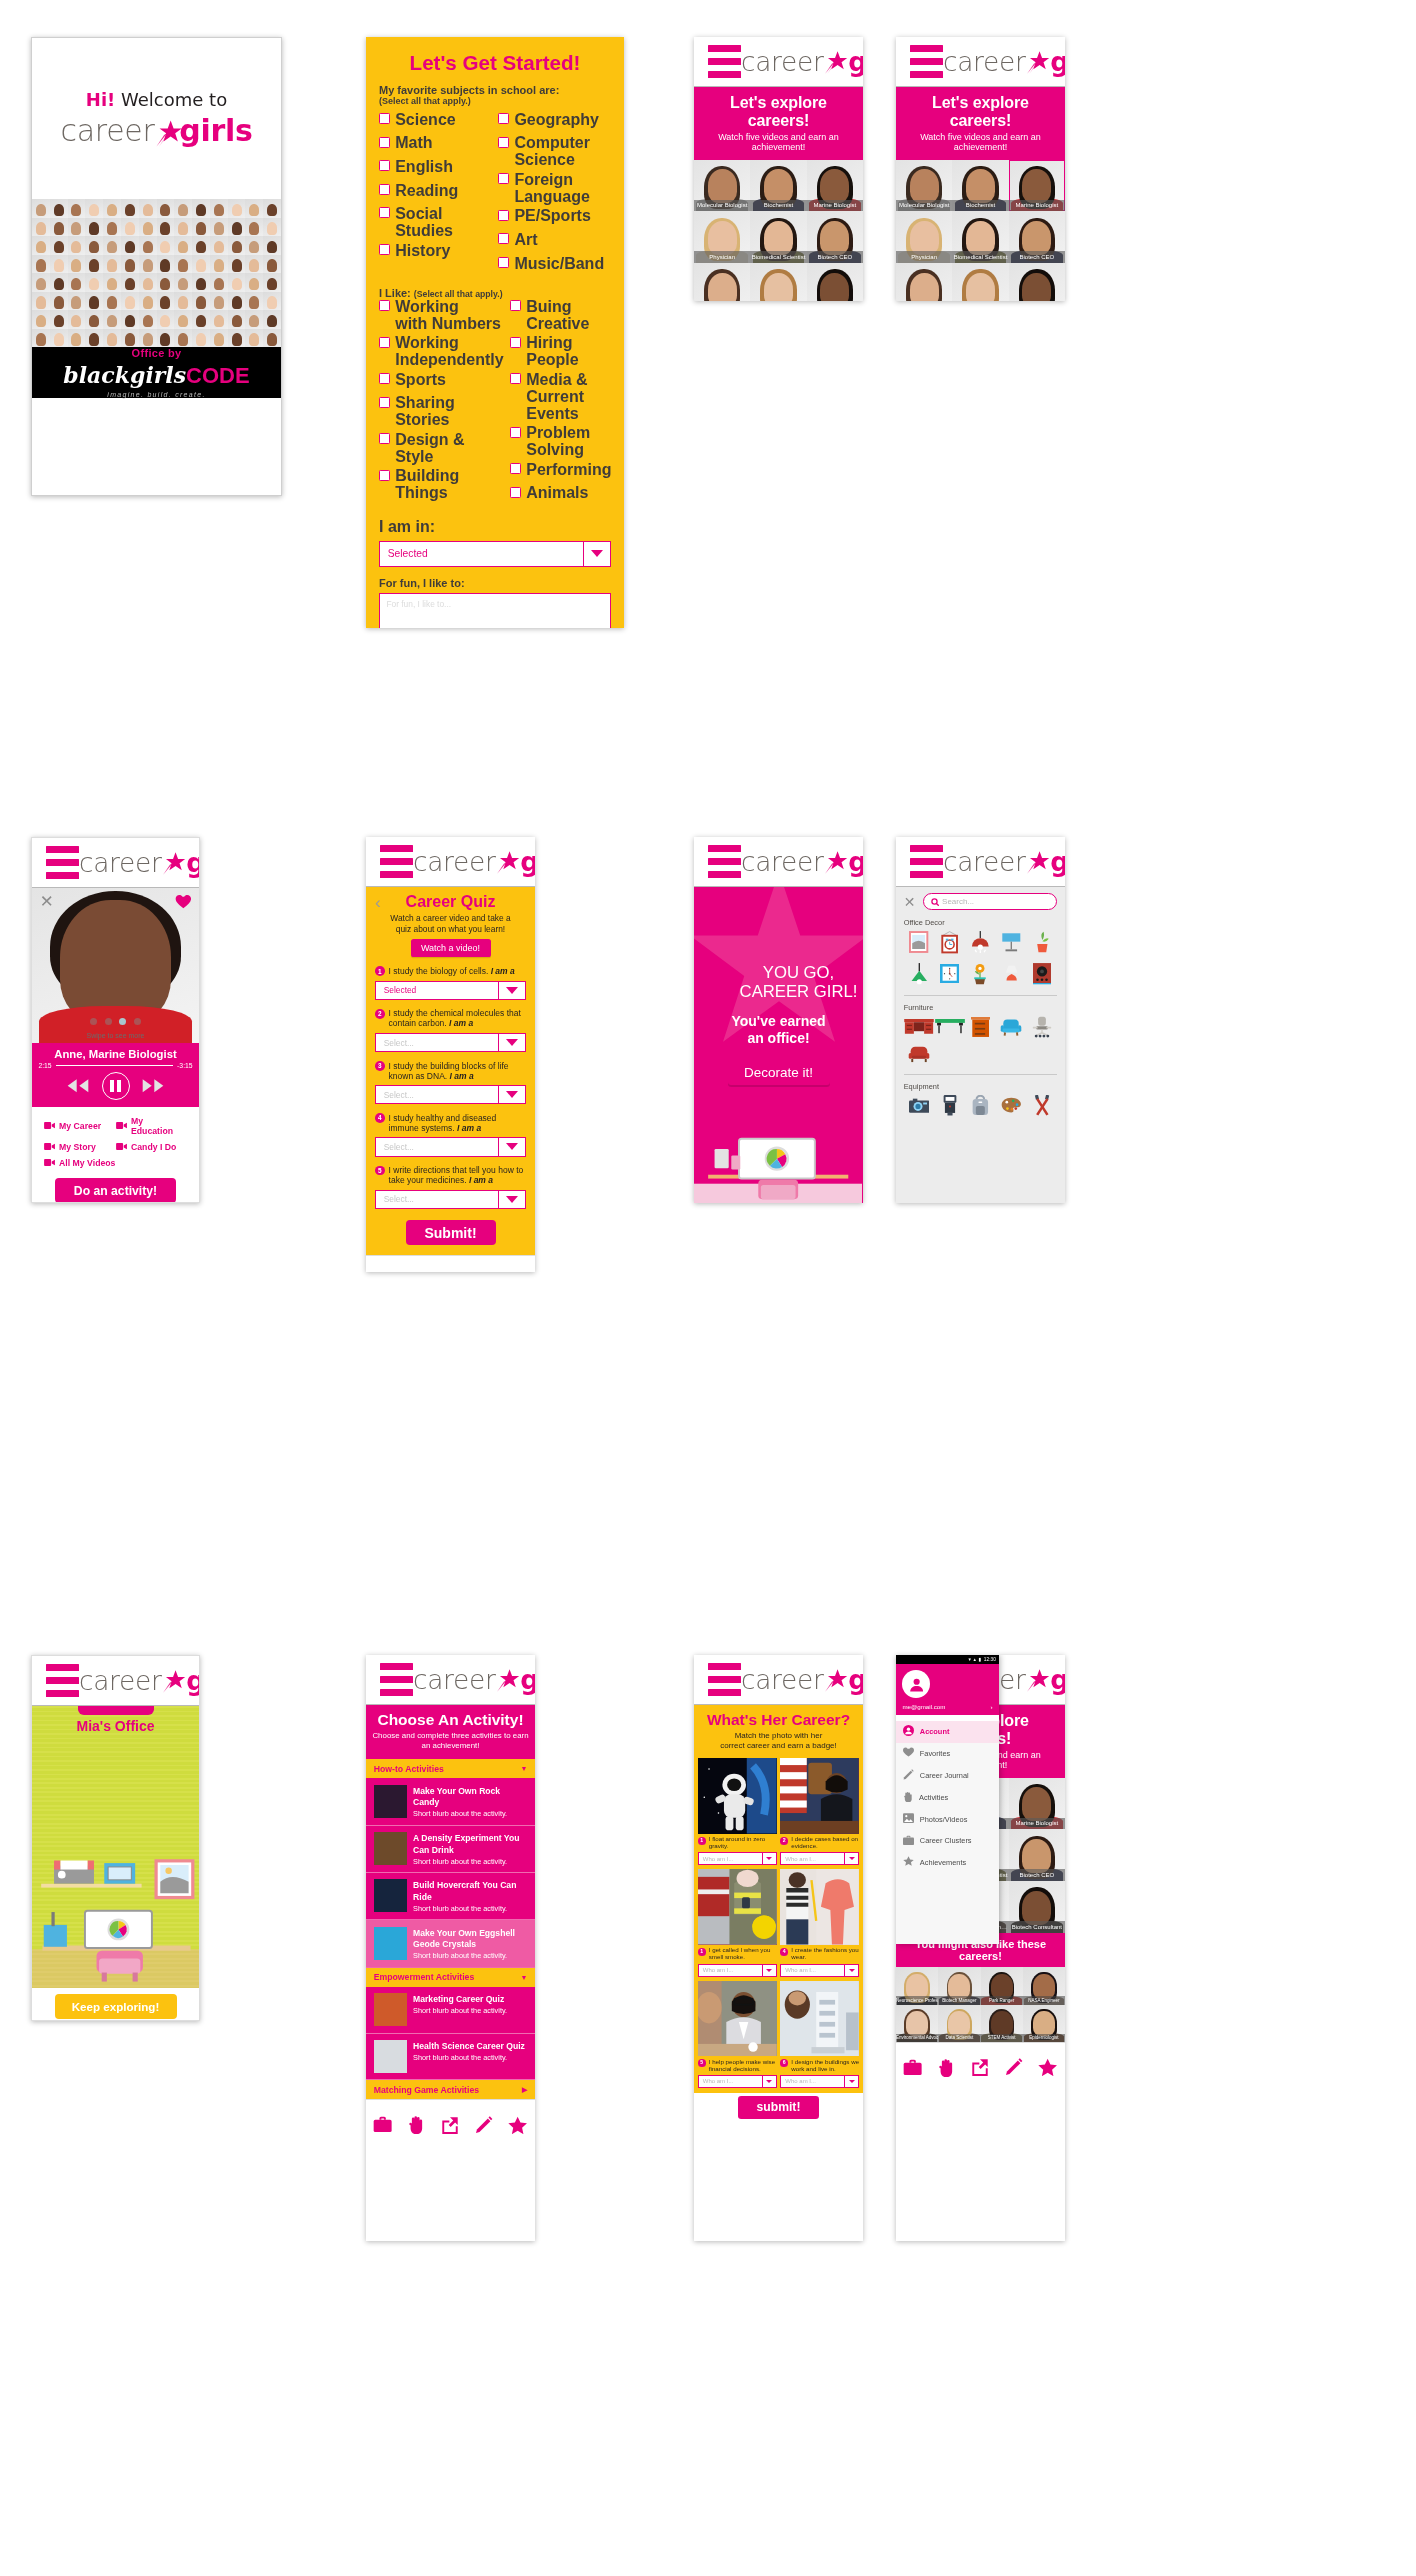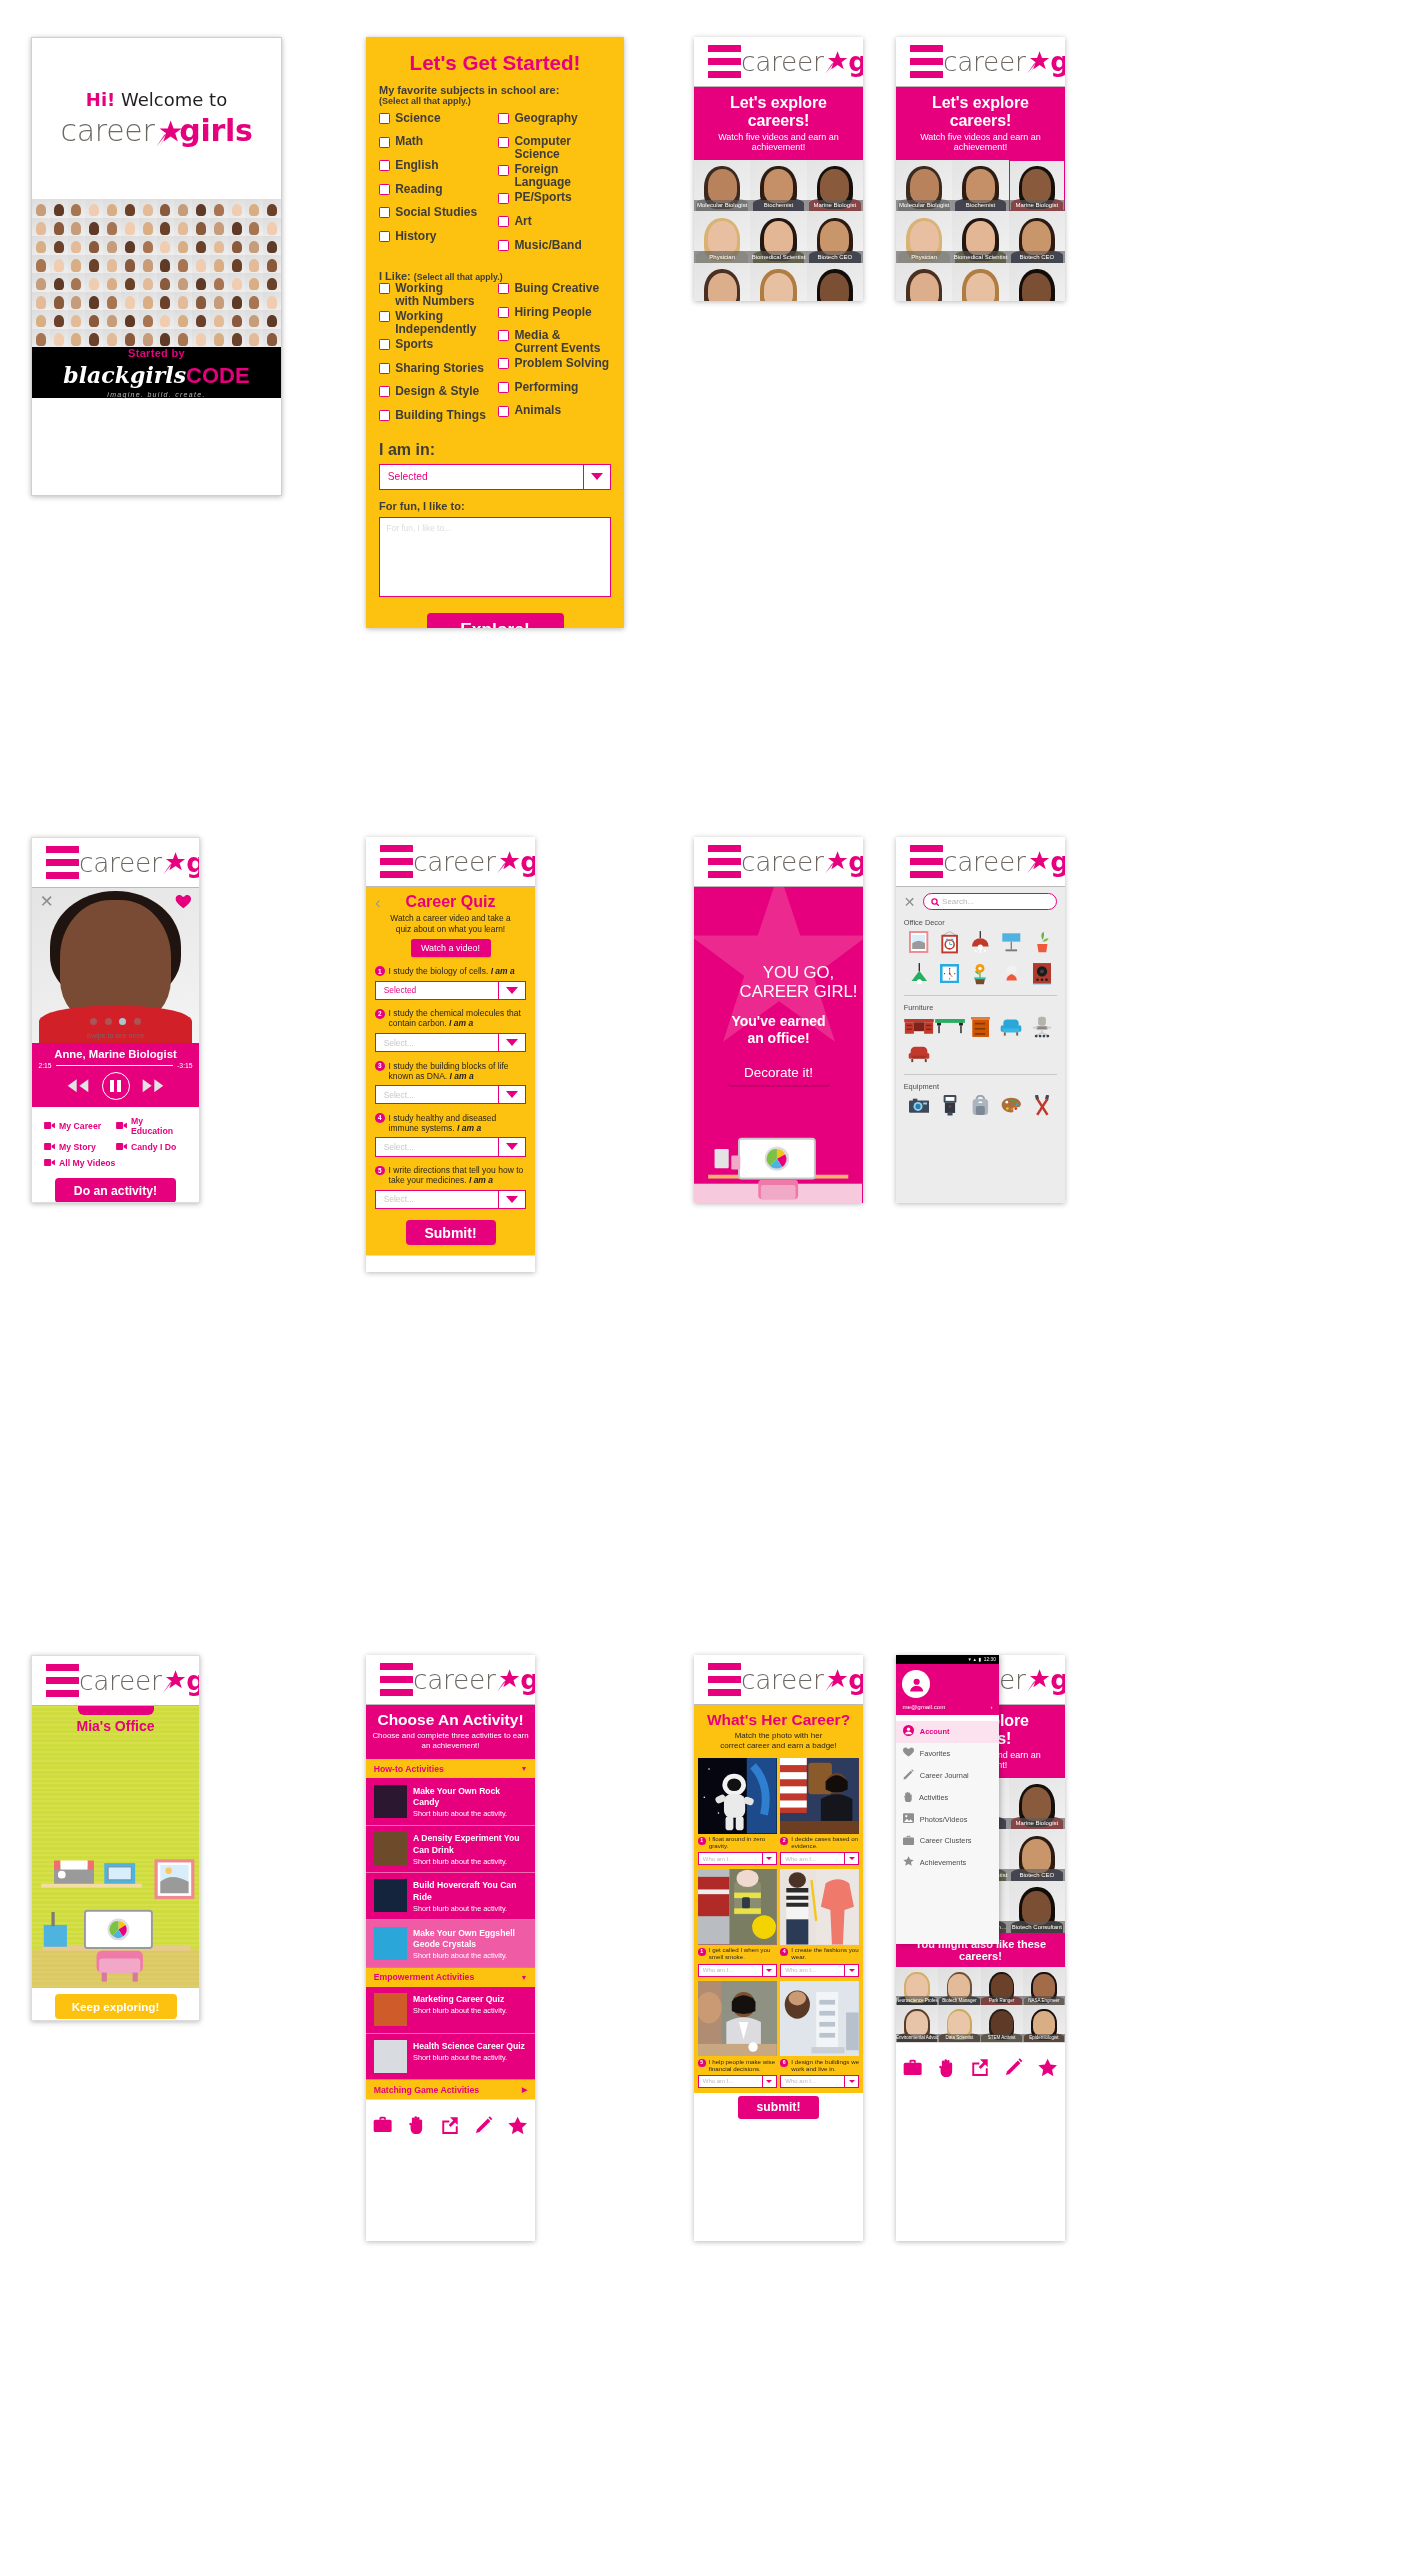--- a/index.html
+++ b/index.html
@@ -63,21 +63,21 @@
   
   #p2 { left: 366px; top: 37px; width: 258px; height: 591px; background: #fcc20f; }
   #p2 .t1 { color:#e6007e; font-weight:800; font-size:20.6px; text-align:center; padding: 14px 0 9px; }
   #p2 .sect { padding: 0 13px; }
   #p2 .q { font-weight: 800; font-size: 11px; color: #403c39; }
   #p2 .qs { font-size: 9px; color:#403c39; font-weight:600; margin-bottom:5.8px; }
   #p2 .cols { display:grid; grid-template-columns: 1fr 1fr; column-gap: 6.4px; }
   .cbrow { display:flex; align-items:flex-start; gap:5.2px; min-height: 21px; margin-bottom: 2.6px; }
   .cb { width: 11px; height:11px; background:#fff; border:1.3px solid #e6007e; border-radius:1.3px;
     flex:0 0 auto; margin-top:1.3px; }
-  .cbl { font-size: 12px; font-weight: 700; color:#403c39; line-height: 1.06; }
+  .cbl { font-size: 16px; font-weight: 700; color:#403c39; line-height: 1.06; }
   #p2 .ilike { margin-top: 7.7px; font-size:11px; font-weight:800; color:#403c39;}
   #p2 .ilike small { font-size: 8.7px; font-weight:700; }
   #p2 .amin { margin-top: 9px; font-weight:800; font-size:16px; color:#403c39;}
   .selbox { display:flex; height: 26px; background:#fff; border:1.3px solid #e6007e; margin-top:4.5px; }
   .selbox .sv { flex:1; display:flex; align-items:center; padding-left:7.7px; font-size:10.3px; color:#e6007e;}
   .selbox .sv.ph { color:#c7c7c7; }
   .selbox .sa { width:27px; border-left:1.3px solid #e6007e; display:flex; align-items:center; justify-content:center;}
   .caret { width:0;height:0;border-left:6.4px solid transparent;border-right:6.4px solid transparent;border-top:7.7px solid #e6007e;}
   #p2 .ffun { margin-top: 10.3px; font-weight:800; font-size:11px; color:#403c39;}
   #p2 .ta { height: 80px; background:#fff; border:1.3px solid #e6007e; margin-top:4.5px;
@@ -596,21 +596,21 @@
           <span style="position:absolute;left:22%;top:26%;width:56%;height:66%;border-radius:46% 46% 34% 34%;background:#6b412a"></span>
         </div>
         <div class="f">
           <span style="position:absolute;left:22%;top:26%;width:56%;height:66%;border-radius:46% 46% 34% 34%;background:#e4bb99"></span>
         </div>
         <div class="f">
           <span style="position:absolute;left:22%;top:26%;width:56%;height:66%;border-radius:46% 46% 34% 34%;background:#8a5a3c"></span>
         </div>
       </div>
   <div class="bgc">
-    <div class="pw">Started by</div>
+    <div class="pw">Office by</div>
     <div class="bg1">
       <span>black</span><span>girls</span><em>CODE</em>
     </div>
     <div class="tag">imagine. build. create.</div>
   </div>
 </div>
 
 <div class="panel shadow" id="p2">
   <div class="t1">Let's Get Started!</div>
   <div class="sect">

